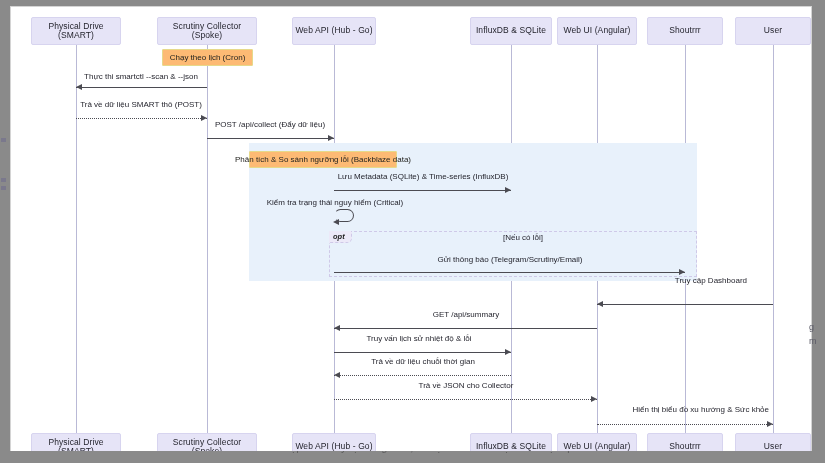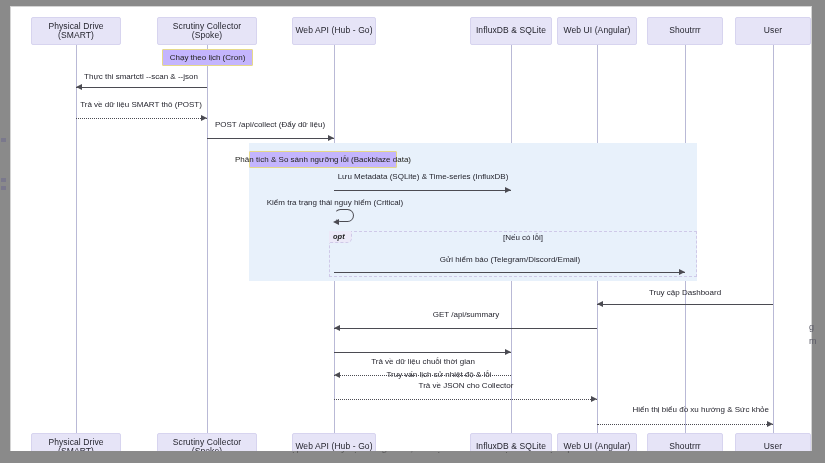--- a/index.html
+++ b/index.html
@@ -56,21 +56,21 @@
     font-size: 8.5px;
     letter-spacing: 0.1px;
     text-align: center;
     line-height: 1.1;
     padding: 0 2px;
   }
 
   
   .note {
     position: absolute;
-    background: #c4b5fd;
+    background: #fdba74;
     border: 1px solid #e6d98a;
     border-radius: 1px;
     display: flex;
     align-items: center;
     justify-content: center;
     box-sizing: border-box;
     color: #23231f;
     font-size: 8px;
     height: 17px;
     padding: 0 6px;
@@ -228,30 +228,30 @@
           <div class="arrowhead right" style="top: 128px; left: 317px;"></div>
           <div class="msg-label" style="left: 183px; top: 114px; width: 152px;">POST /api/collect (Đẩy dữ liệu)</div>
           <div class="msg-line" style="left: 323px; top: 183px; width: 177px;"></div>
           <div class="arrowhead right" style="top: 180px; left: 494px;"></div>
           <div class="msg-label" style="left: 306px; top: 166px; width: 212px;">Lưu Metadata (SQLite) &amp; Time-series (InfluxDB)</div>
           <div class="selfloop" style="left: 323px; top: 202px;"></div>
           <div class="arrowhead left" style="left: 322px; top: 211.5px;"></div>
           <div class="msg-label" style="left: 249px; top: 192px; width: 150px;">Kiểm tra trạng thái nguy hiểm (Critical)</div>
           <div class="msg-line" style="left: 323px; top: 265px; width: 351px;"></div>
           <div class="arrowhead right" style="top: 262px; left: 668px;"></div>
-          <div class="msg-label" style="left: 413px; top: 249px; width: 172px;">Gửi hiểm báo (Telegram/Discord/Email)</div>
+          <div class="msg-label" style="left: 413px; top: 249px; width: 172px;">Gửi thông báo (Telegram/Scrutiny/Email)</div>
           <div class="msg-line" style="left: 586px; top: 297px; width: 176px;"></div>
           <div class="arrowhead left" style="top: 294px; left: 586px;"></div>
-          <div class="msg-label" style="left: 612px; top: 282px; width: 124px;">Truy cập Dashboard</div>
+          <div class="msg-label" style="left: 612px; top: 270px; width: 124px; text-align: right;">Truy cập Dashboard</div>
           <div class="msg-line" style="left: 323px; top: 321px; width: 263px;"></div>
           <div class="arrowhead left" style="top: 318px; left: 323px;"></div>
           <div class="msg-label" style="left: 394px; top: 304px; width: 122px;">GET /api/summary</div>
           <div class="msg-line" style="left: 323px; top: 345px; width: 177px;"></div>
           <div class="arrowhead right" style="top: 342px; left: 494px;"></div>
-          <div class="msg-label" style="left: 346px; top: 328px; width: 164px; margin-top: 36px;">Truy vấn lịch sử nhiệt độ &amp; lỗi</div>
+          <div class="msg-label" style="left: 326px; top: 328px; width: 164px;">Truy vấn lịch sử nhiệt độ &amp; lỗi</div>
           <div class="msg-line dashed" style="left: 323px; top: 368px; width: 177px;"></div>
           <div class="arrowhead left" style="top: 365px; left: 323px;"></div>
           <div class="msg-label" style="left: 332px; top: 351px; width: 160px;">Trả về dữ liệu chuỗi thời gian</div>
           <div class="msg-line dashed" style="left: 323px; top: 392px; width: 263px;"></div>
           <div class="arrowhead right" style="top: 389px; left: 580px;"></div>
           <div class="msg-label" style="left: 389px; top: 375px; width: 132px;">Trả về JSON cho Collector</div>
           <div class="msg-line dashed" style="left: 586px; top: 417px; width: 176px;"></div>
           <div class="arrowhead right" style="top: 414px; left: 756px;"></div>
           <div class="msg-label" style="left: 590px; top: 399px; width: 168px; text-align: right;">Hiển thị biểu đồ xu hướng &amp; Sức khỏe</div>
         </div>

